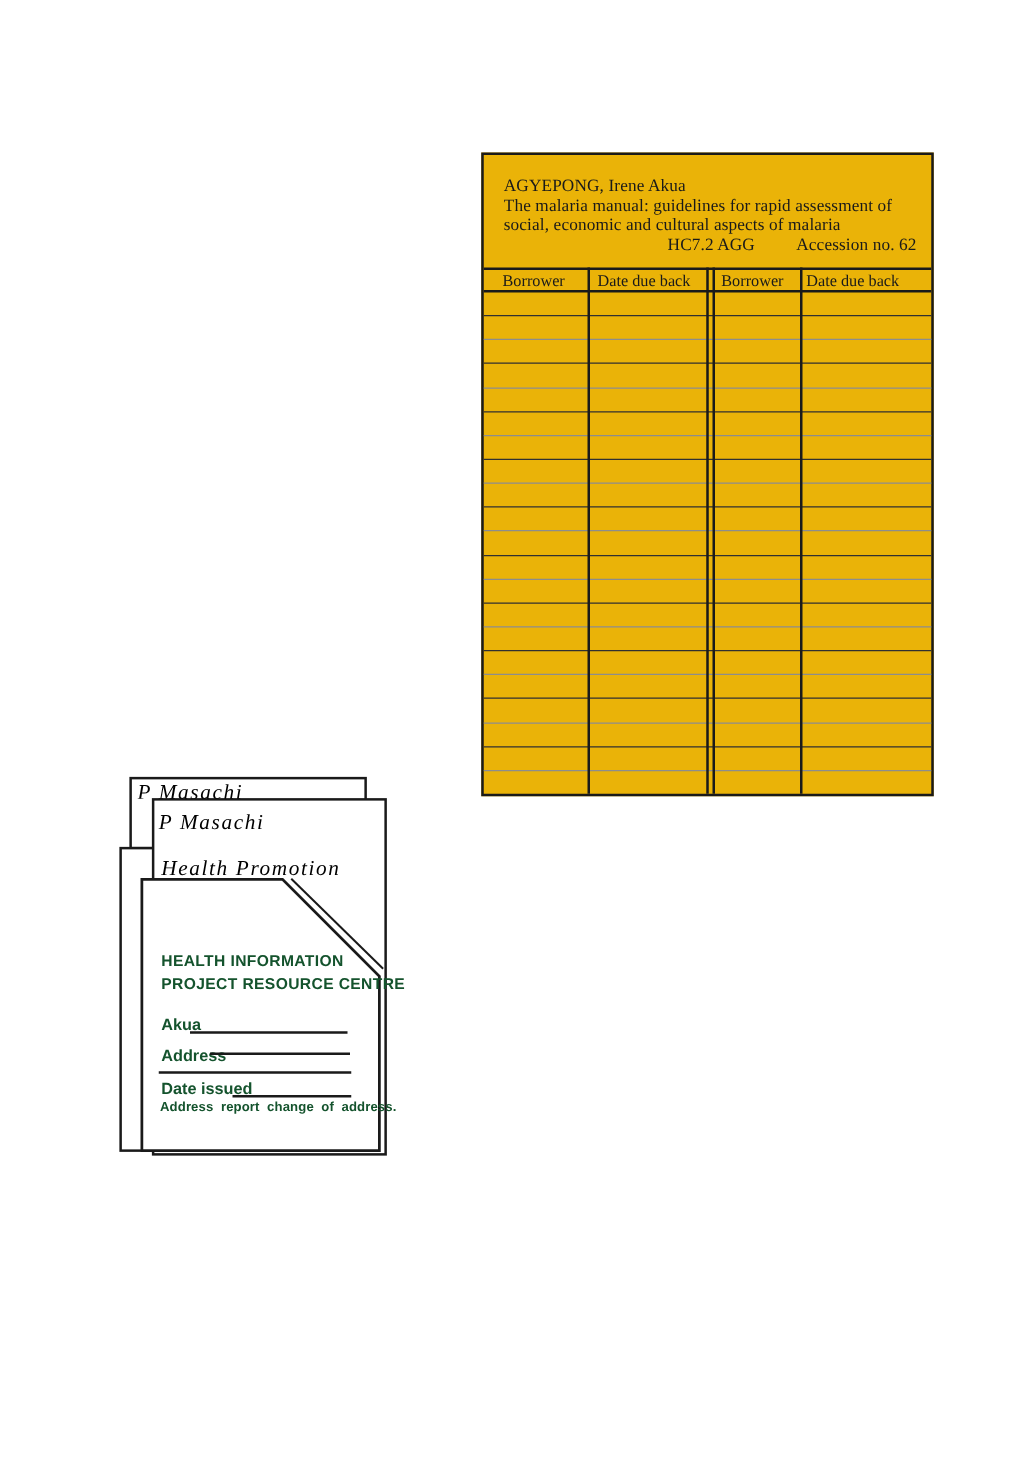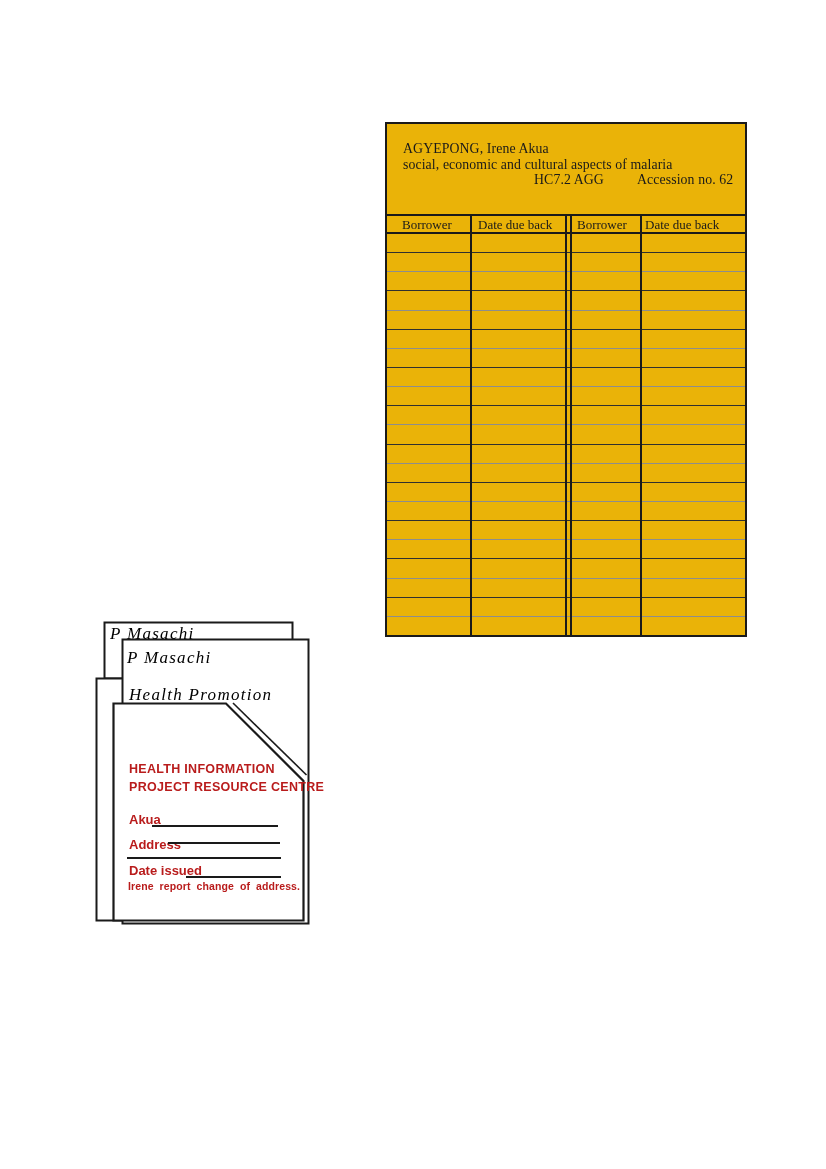--- a/index.html
+++ b/index.html
@@ -93,40 +93,41 @@
     left: 20px; top: 10px;
     width: 170px; height: 14px;
     overflow: hidden;
   }
   .back-card-clip .hand { position: static; display: block; margin-top: -1px; }
 
   .pc-text {
     position: absolute;
     font-family: "Liberation Sans", sans-serif;
     font-weight: bold;
-    color: #b91c1c;
+    color: #14532d;
     white-space: nowrap;
   }
   .pc-org { font-size: 12.5px; letter-spacing: 0.3px; }
   .pc-label { font-size: 13px; }
   .pc-note { font-size: 10.5px; word-spacing: 3px; letter-spacing: 0.1px; }
   .pc-line {
     position: absolute;
     height: 0;
     border-bottom: 2px solid #1a1a1a;
   }
 </style>
 </head>
 <body>
 
 <div class="page">
 
   <div class="library-card">
     <div class="lc-biblio">
       <div>AGYEPONG, Irene Akua</div>
+      <div>The malaria manual: guidelines for rapid assessment of</div>
       <div>social, economic and cultural aspects of malaria</div>
       <div class="lc-class-row">
         <span>HC7.2 AGG</span>
         <span class="lc-accession">Accession no. 62</span>
       </div>
     </div>
 
     <div class="lc-table">
       <div class="lc-thead">
         <span class="lc-th c1">Borrower</span>
@@ -190,16 +191,16 @@
     <div class="pc-line" style="left:62px; top:210px; width:126px;"></div>
 
     <div class="pc-text pc-label" style="left:39px; top:214px;margin-top:8px;">Address</div>
     <div class="pc-line" style="left:78px; top:227px; width:112px;"></div>
 
     <div class="pc-line" style="left:37px; top:242px; width:154px;"></div>
 
     <div class="pc-text pc-label" style="left:39px; top:248px;">Date issued</div>
     <div class="pc-line" style="left:96px; top:261px; width:95px;"></div>
 
-    <div class="pc-text pc-note" style="left:38px; top:265px;">Irene report change of address.</div>
+    <div class="pc-text pc-note" style="left:38px; top:265px;">Address report change of address.</div>
   </div>
 
 </div>
 
 </body></html>

